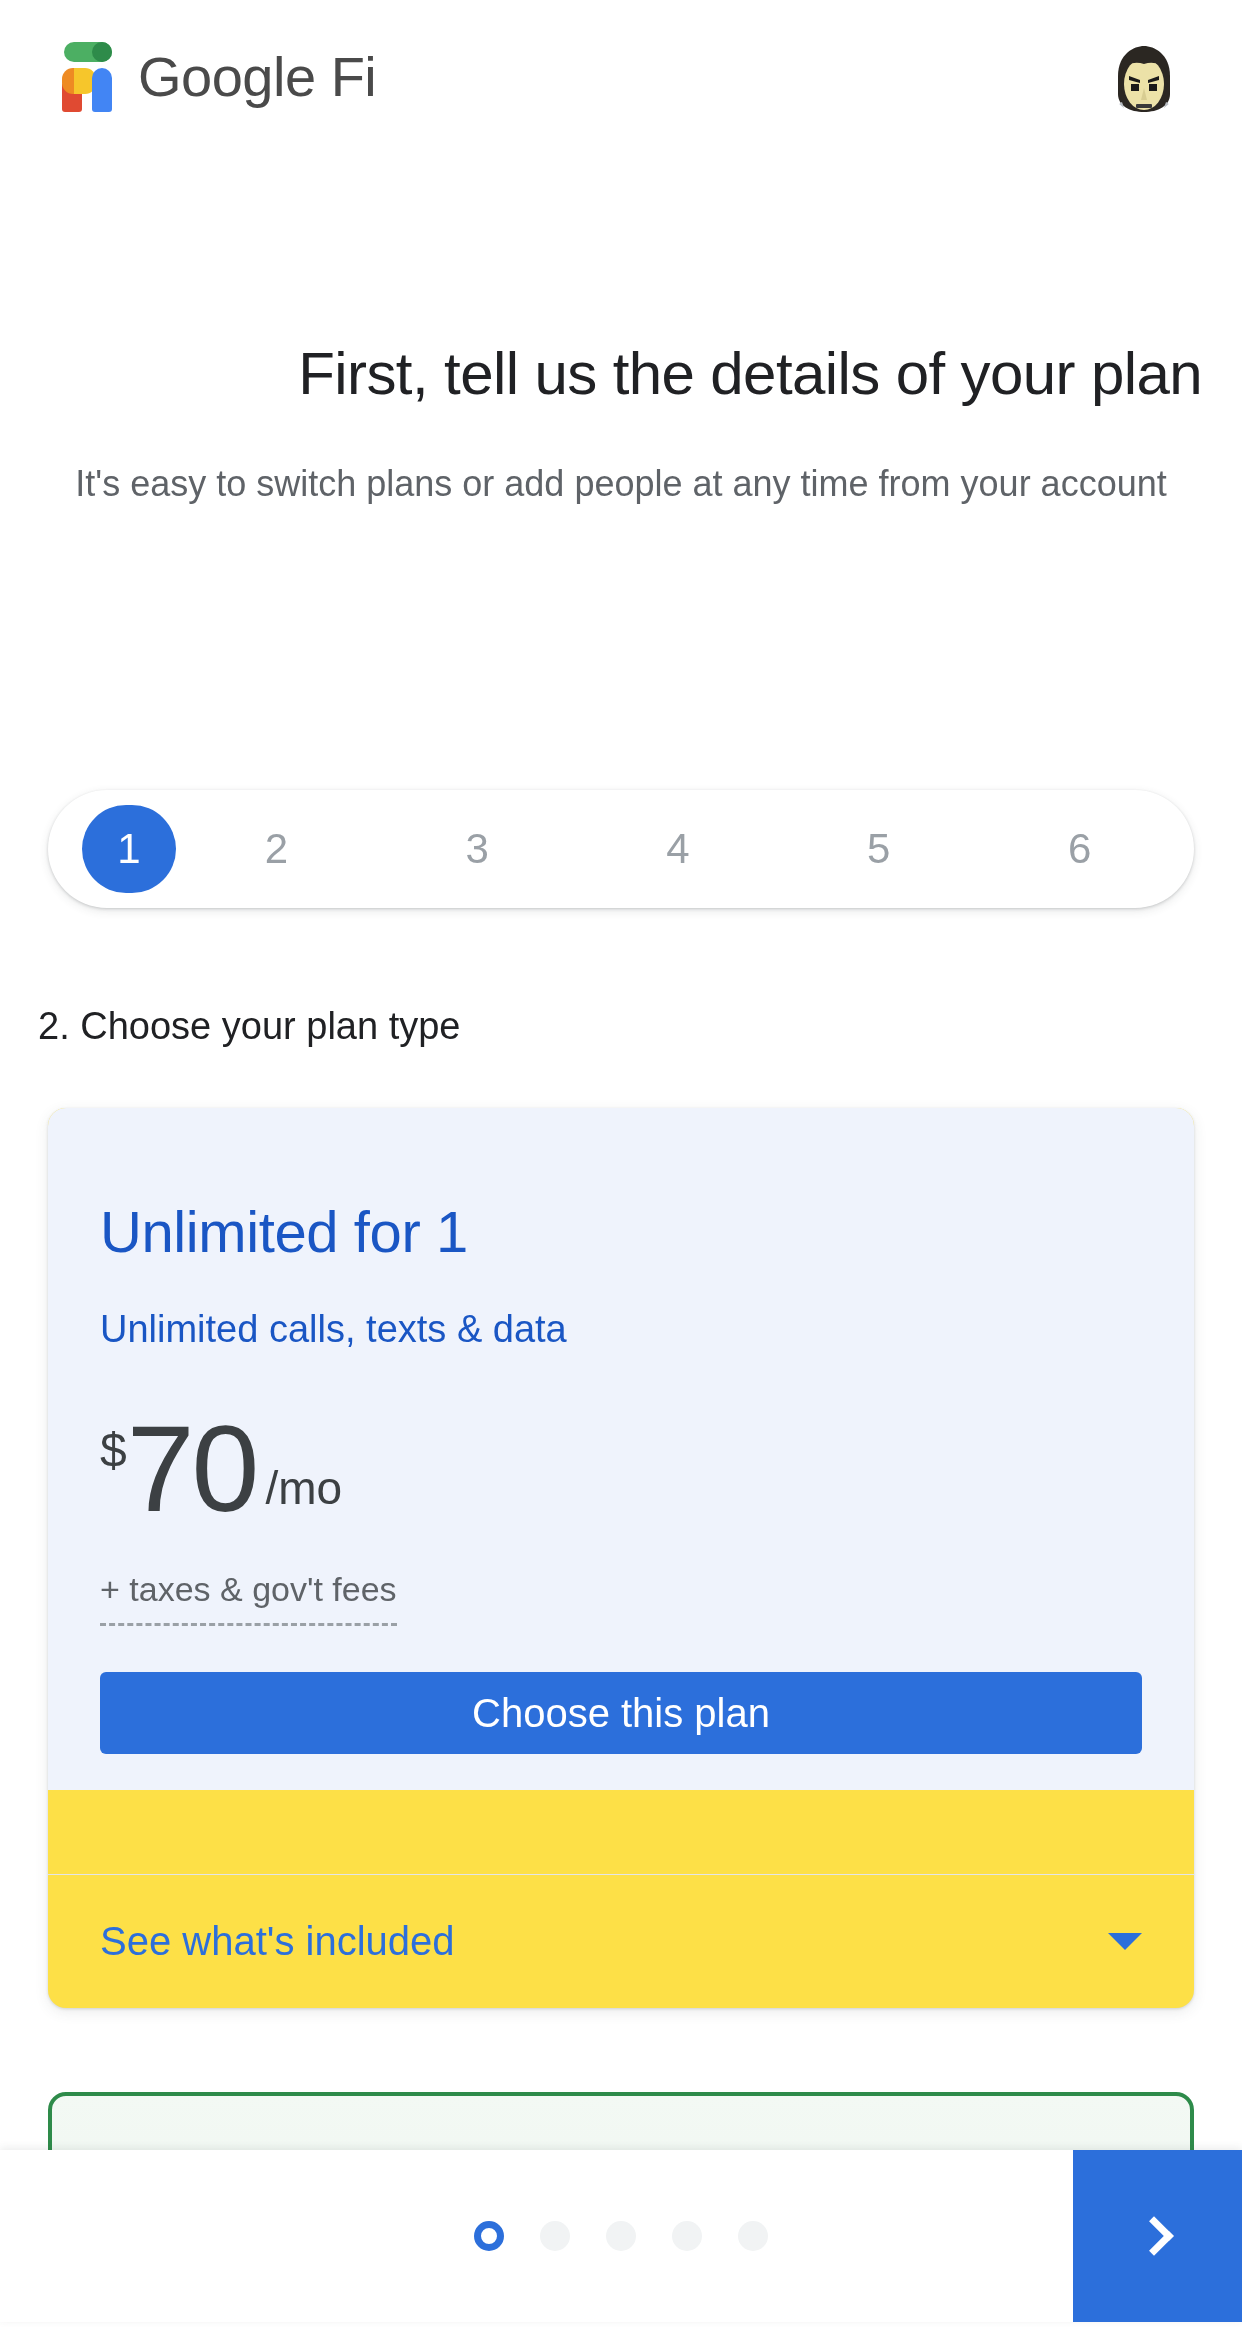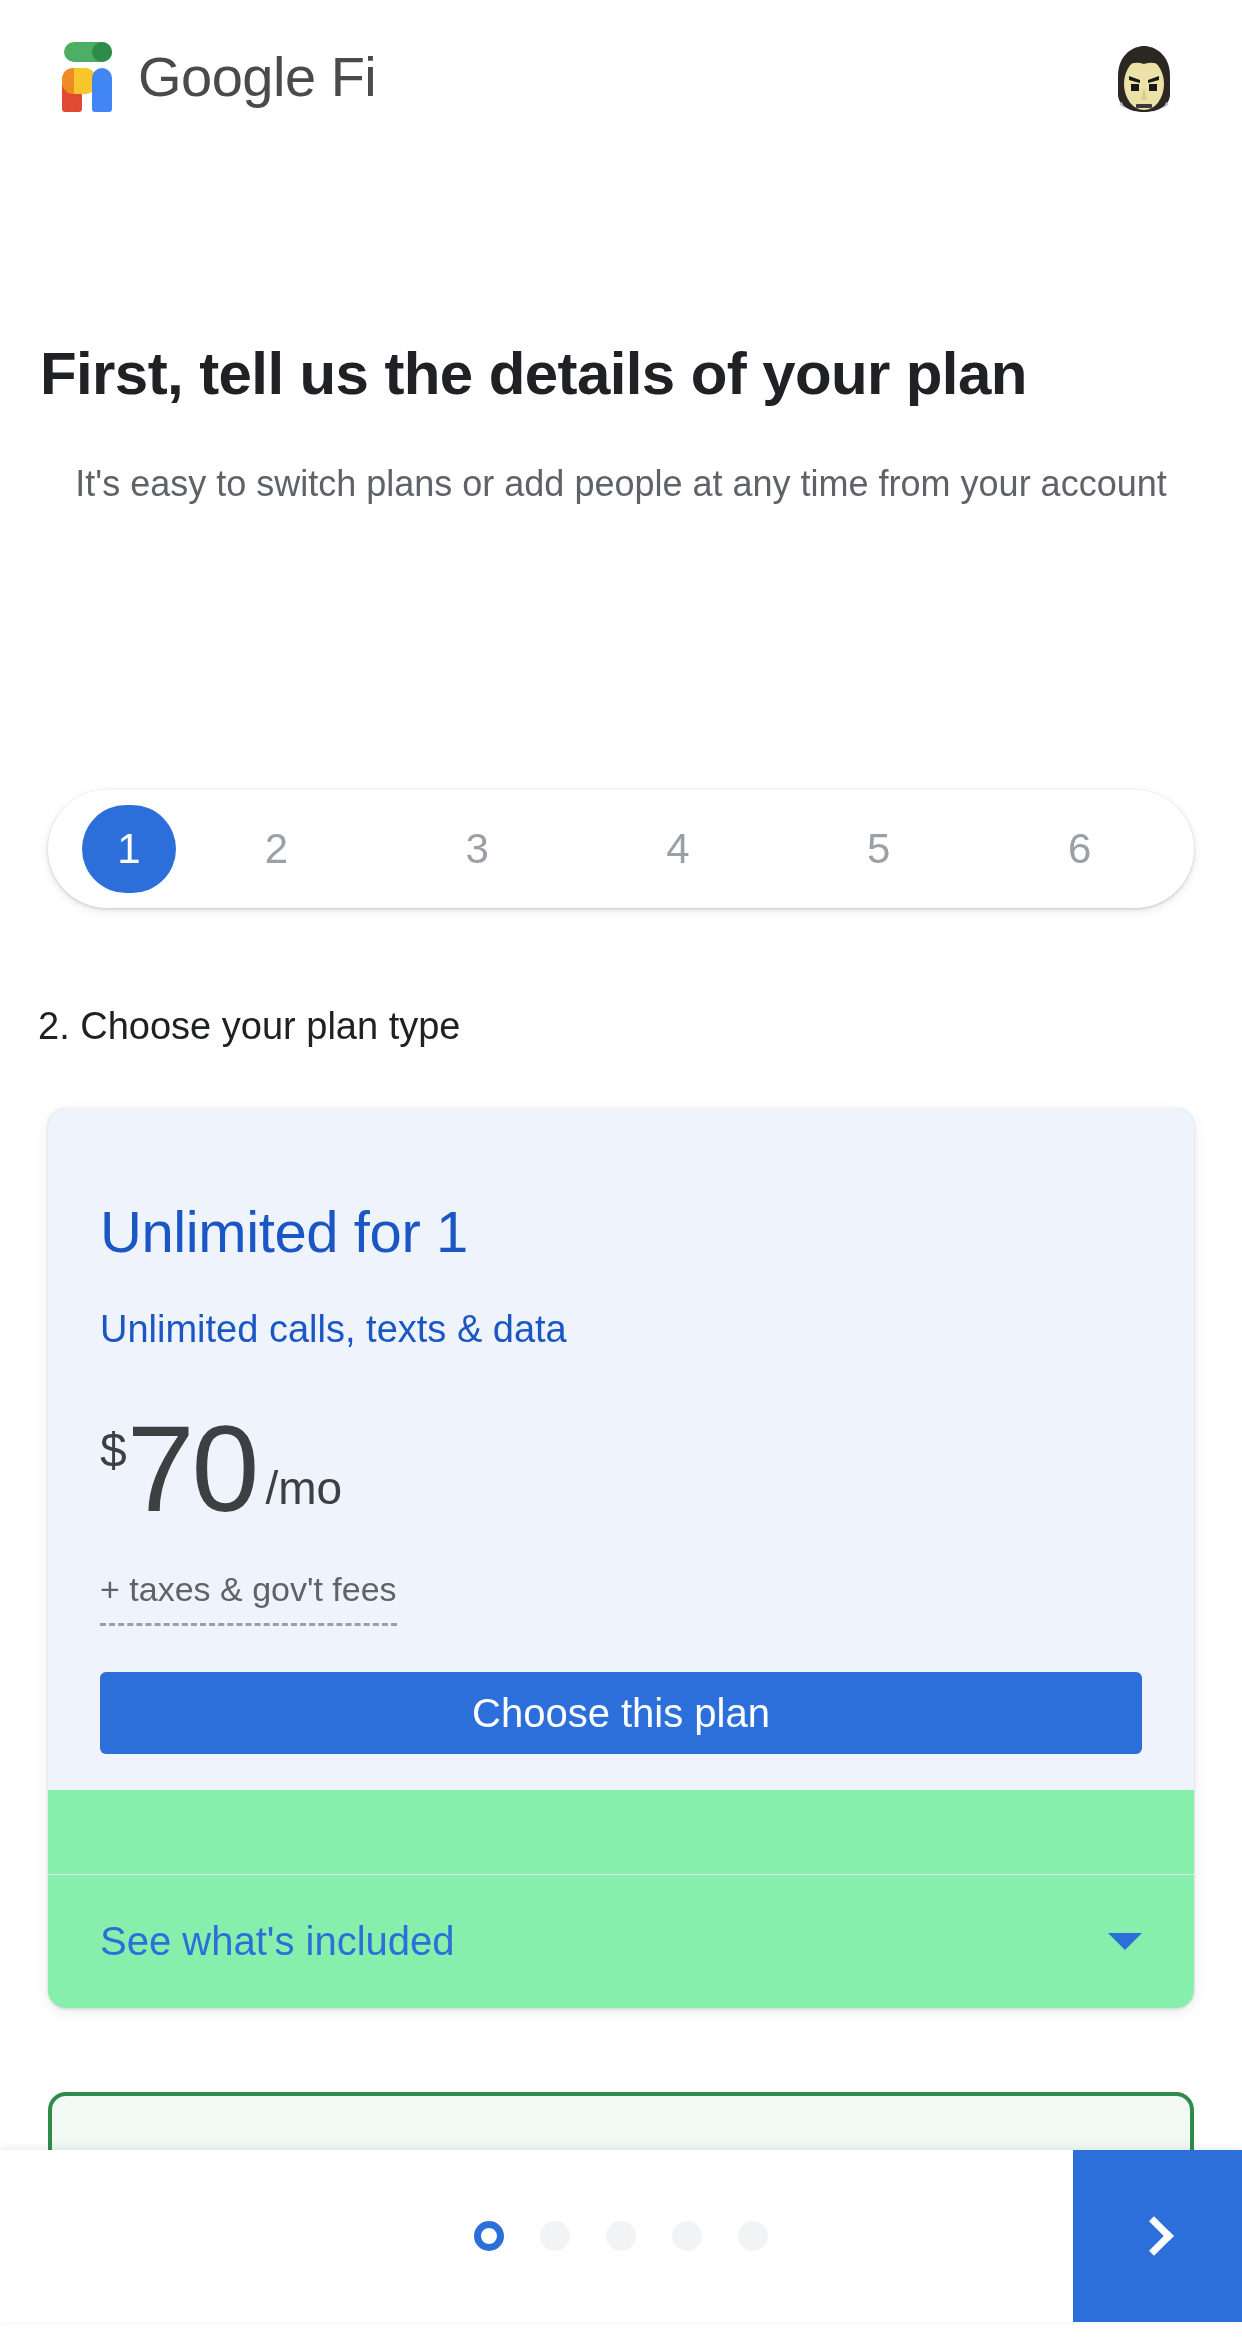--- a/index.html
+++ b/index.html
@@ -105,25 +105,25 @@
     border-radius: 50%;
     overflow: hidden;
     background: #ffffff;
   }
 
   
   .page-title {
     position: absolute;
     left: 0; right: 0;
     top: 340px;
-    text-align: left;
+    text-align: right;
     font-size: 60px;
     line-height: 1.12;
     color: #202124;
-    font-weight: 700;
+    font-weight: 400;
     letter-spacing: -0.6px;
     padding: 0 40px;
   }
 
   .page-sub {
     position: absolute;
     left: 50%;
     transform: translateX(-50%);
     top: 460px;
     width: 1130px;
@@ -182,21 +182,21 @@
     color: #202124;
   }
 
   
   .plan-card {
     position: absolute;
     left: 48px;
     top: 1108px;
     width: 1146px;
     height: 900px;
-    background: #86efac;
+    background: #fde047;
     border-radius: 18px;
     box-shadow: 0 1px 3px rgba(60,64,67,0.18), 0 4px 14px rgba(60,64,67,0.10);
     overflow: hidden;
   }
   .plan-tint {
     position: absolute;
     left: 0; top: 0;
     width: 100%;
     height: 682px;
     background: #eff3fc;

